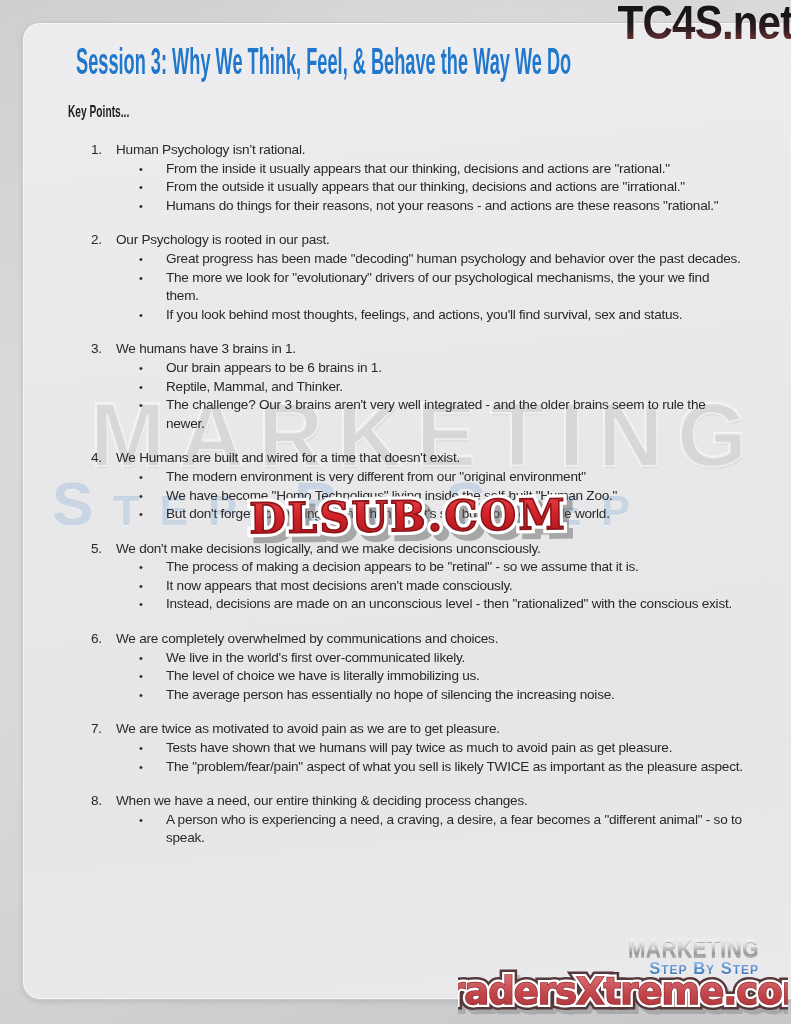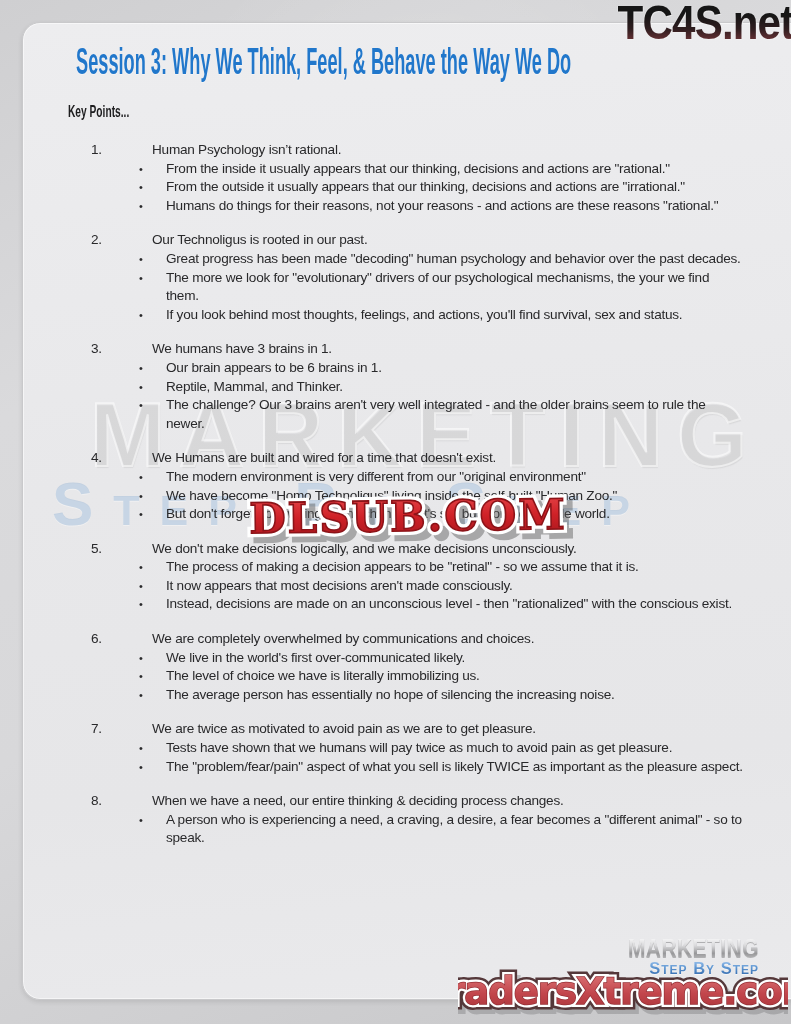--- a/index.html
+++ b/index.html
@@ -44,21 +44,21 @@
     transform:scaleX(0.60);transform-origin:left top;
   }
   
   .kp-list{
     position:absolute;left:68px;top:141px;width:676px;z-index:2;
     font-size:13.6px;line-height:18.6px;letter-spacing:-0.25px;color:#29292b;
   }
   .kp-item{margin-bottom:16px;}
   .kp-head{display:flex;}
   .kp-num{flex:0 0 25px;margin-left:23px;}
-  .kp-htext{flex:1;margin-left:36px;}
+  .kp-htext{flex:1;}
   .kp-bullets{margin-left:68px;}
   .kp-bullet{display:flex;}
   .b-dot{flex:0 0 27px;font-size:11px;padding-left:3px;}
   .b-text{flex:1;max-width:582px;}
   
   .wm-marketing{
     position:absolute;left:90px;top:384px;z-index:1;
     font-size:90px;font-weight:700;letter-spacing:14px;white-space:nowrap;
     color:rgba(205,205,208,0.12);
     -webkit-text-stroke:2px rgba(255,255,255,0.55);
@@ -124,21 +124,21 @@
           </div>
           <div class="kp-bullet">
             <span class="b-dot">•</span>
             <span class="b-text">Humans do things for their reasons, not your reasons - and actions are these reasons "rational."</span>
           </div>
         </div>
       </div>
       <div class="kp-item">
         <div class="kp-head">
           <span class="kp-num">2.</span>
-          <span class="kp-htext">Our Technoligus is rooted in our past.</span>
+          <span class="kp-htext">Our Psychology is rooted in our past.</span>
         </div>
         <div class="kp-bullets">
           <div class="kp-bullet">
             <span class="b-dot">•</span>
             <span class="b-text">Great progress has been made "decoding" human psychology and behavior over the past decades.</span>
           </div>
           <div class="kp-bullet">
             <span class="b-dot">•</span>
             <span class="b-text">The more we look for "evolutionary" drivers of our psychological mechanisms, the your we find them.</span>
           </div>

